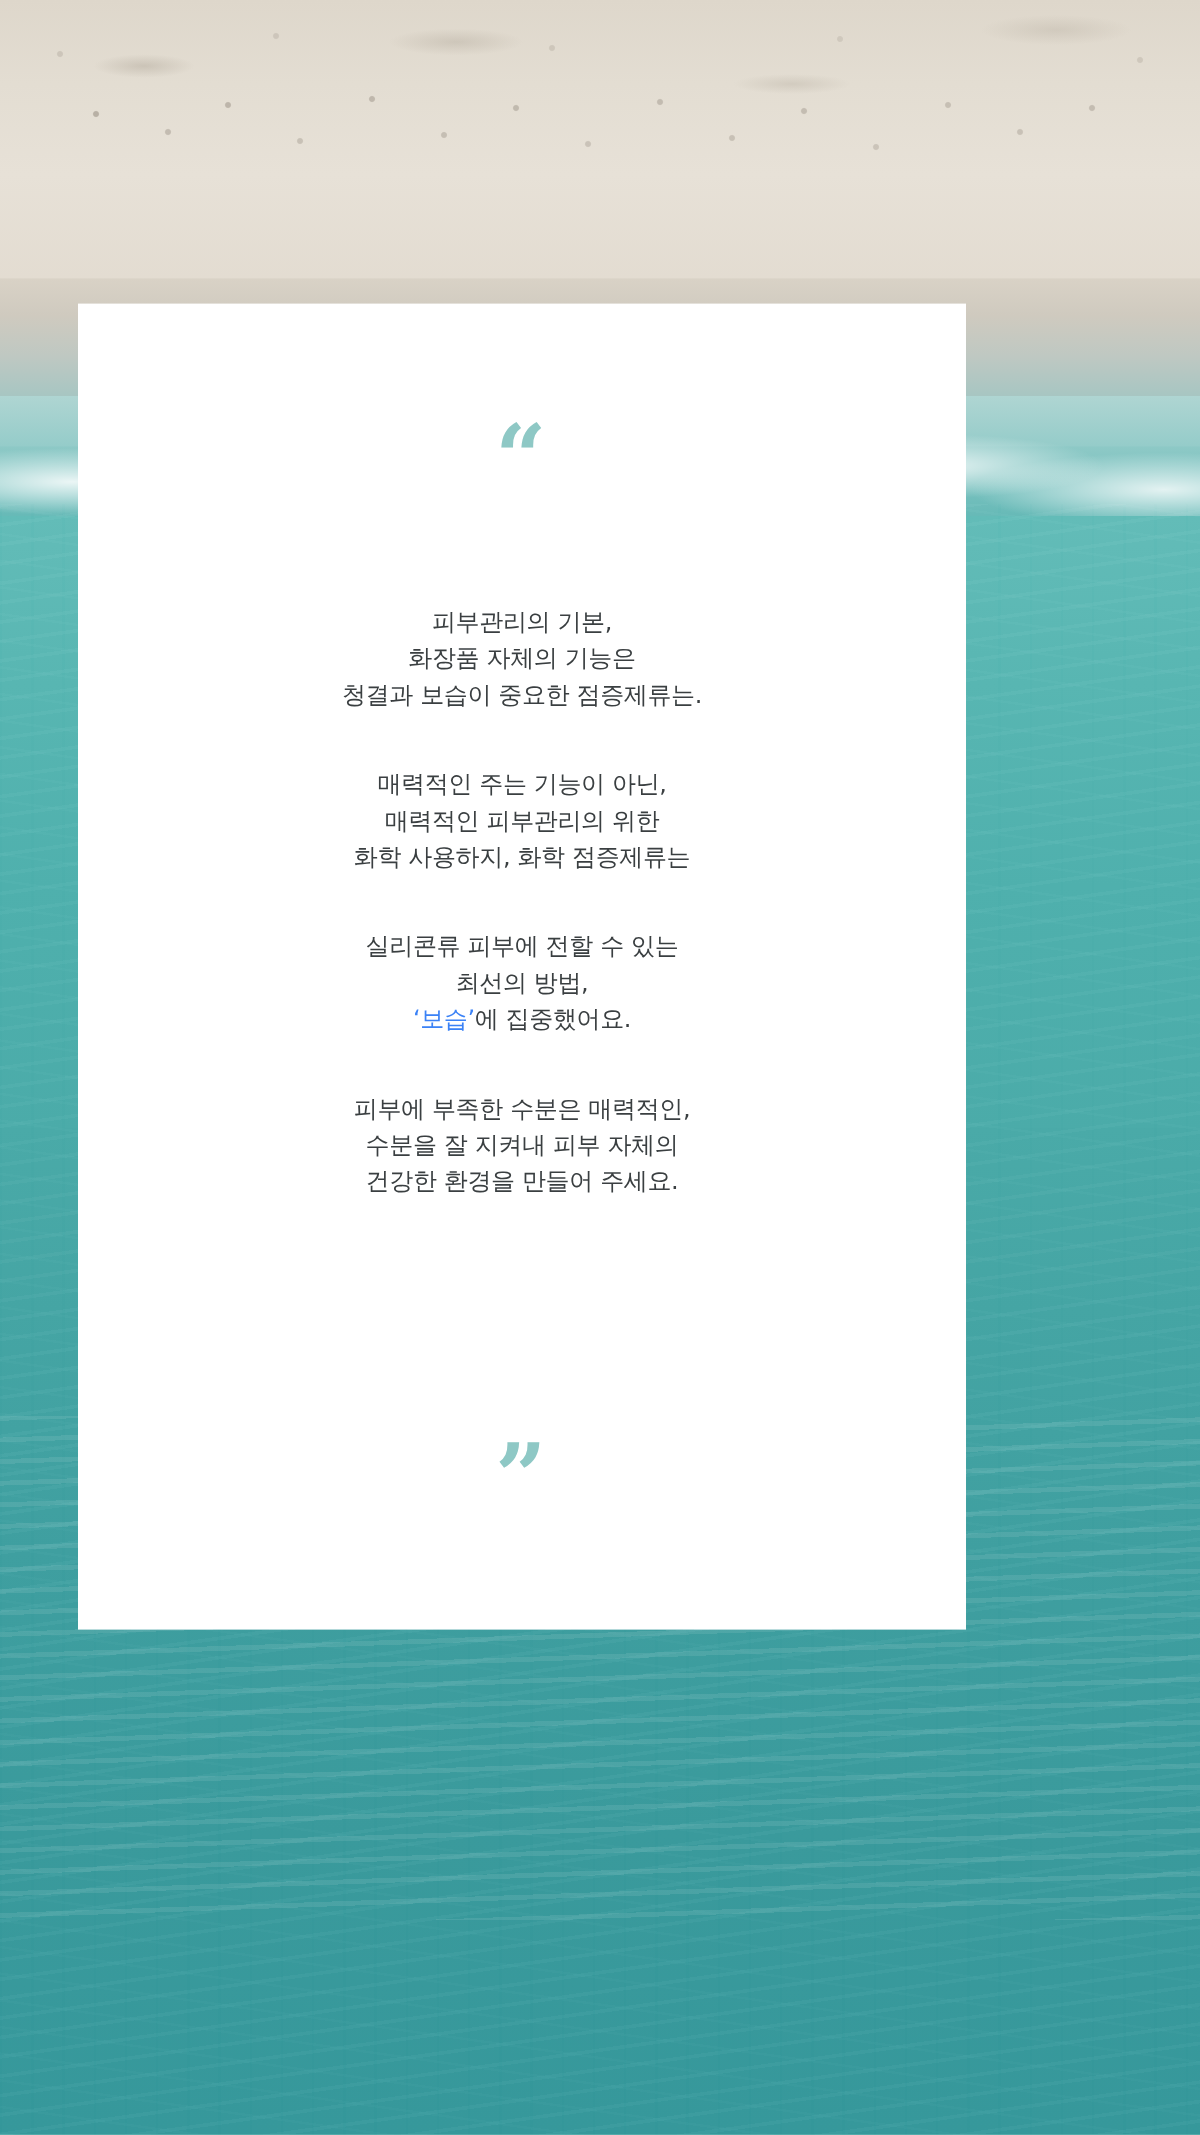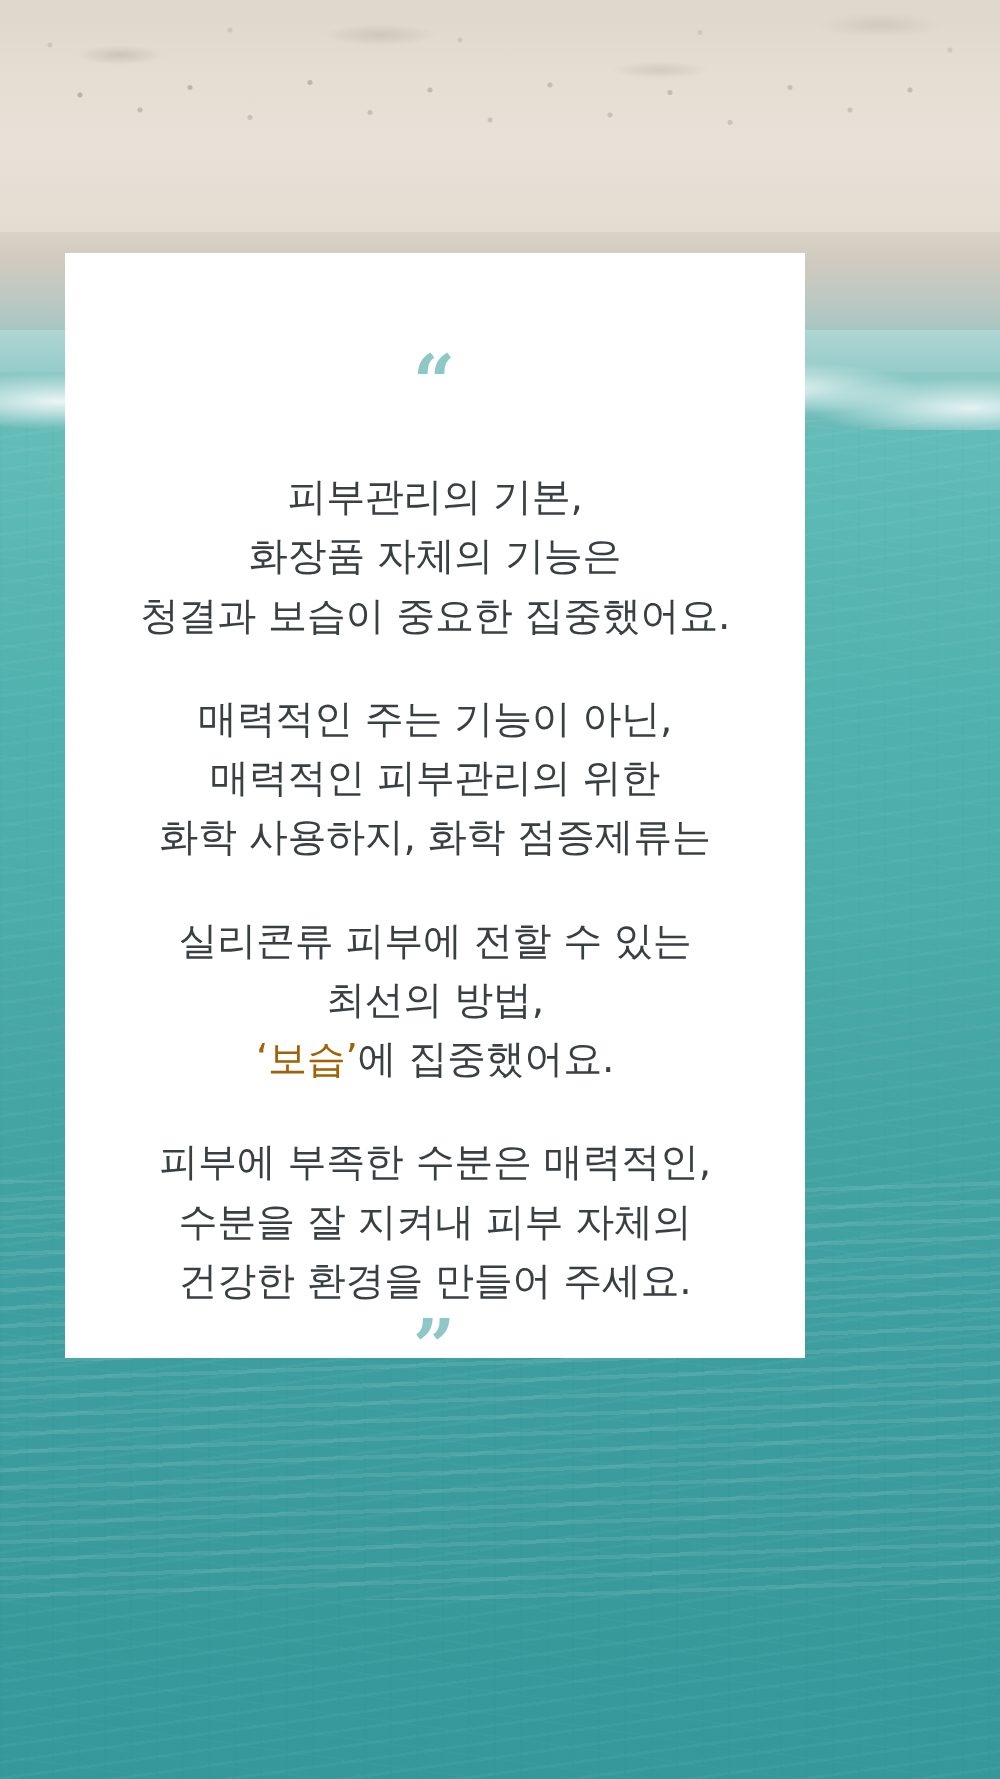--- a/index.html
+++ b/index.html
@@ -175,41 +175,41 @@
   .quote-open {
     margin-top: 22px;
     margin-bottom: 0;
   }
   .quote-close {
     margin-top: auto;
     margin-bottom: 30px;
   }
 
   .quote-body {
-    margin-top: 48px;
+    margin-top: 84px;
     text-align: center;
     color: #3a3f41;
-    font-size: 39px;
+    font-size: 20px;
     line-height: 1.52;
     letter-spacing: -0.3px;
     font-weight: 400;
   }
 
   .para {
     margin: 0 0 44px 0;
   }
   .para:last-child {
     margin-bottom: 0;
   }
   .line {
     display: block;
     white-space: nowrap;
   }
   .accent {
-    color: #a16207;
+    color: #3b82f6;
   }
 </style>
 </head>
 <body>
 
 <div class="page">
 
   <div class="bg">
     <div class="bg-sand"></div>
     <div class="bg-wet"></div>
@@ -222,21 +222,21 @@
 
   <div class="card">
 
     <div class="quote-mark quote-open">“</div>
 
     <div class="quote-body">
 
       <p class="para">
         <span class="line">피부관리의 기본,</span>
         <span class="line">화장품 자체의 기능은</span>
-        <span class="line">청결과 보습이 중요한 집중했어요.</span>
+        <span class="line">청결과 보습이 중요한 점증제류는.</span>
       </p>
 
       <p class="para">
         <span class="line">매력적인 주는 기능이 아닌,</span>
         <span class="line">매력적인 피부관리의 위한</span>
         <span class="line">화학 사용하지, 화학 점증제류는</span>
       </p>
 
       <p class="para">
         <span class="line">실리콘류 피부에 전할 수 있는</span>

